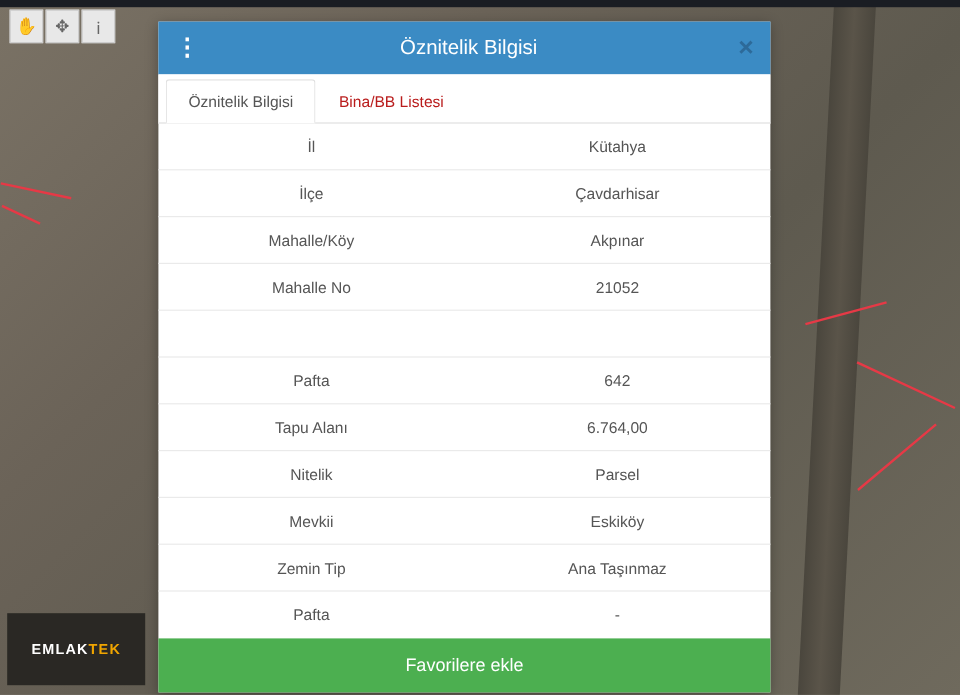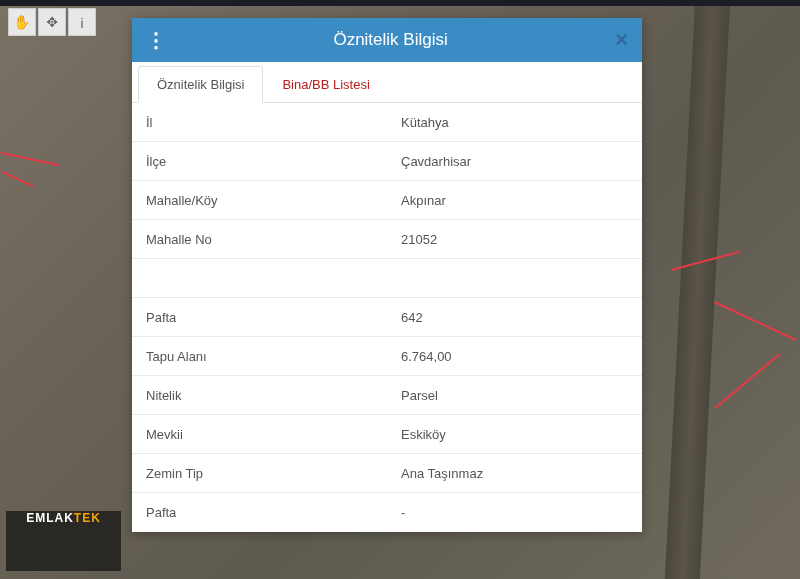--- a/index.html
+++ b/index.html
@@ -152,20 +152,21 @@
       border-bottom: 1px solid #fff;
       border-radius: 3px 3px 0 0;
       background: #fff;
       color: #555;
     }
     .tab.inactive {
       color: #b91c1c;
     }
     .table {
       width: 100%;
+      text-align: center;
     }
     .table-row {
       display: flex;
       border-bottom: 1px solid #eaeaea;
       min-height: 39px;
       align-items: center;
     }
     .table-row:last-child {
       border-bottom: none;
     }
@@ -201,21 +202,21 @@
       letter-spacing: 2px;
     }
     .logo-badge {
       position: absolute;
       bottom: 8px;
       left: 6px;
       width: 115px;
       height: 60px;
       background: #2a2824;
       display: flex;
-      align-items: flex-start;
+      align-items: center;
       justify-content: center;
       color: #fff;
       font-size: 12px;
       font-weight: bold;
       letter-spacing: 1px;
     }
     .logo-badge span {
       color: #f0a500;
     }
   </style>
@@ -298,18 +299,19 @@
     <div class="table-row">
       <div class="table-label">Zemin Tip</div>
       <div class="table-value">Ana Taşınmaz</div>
     </div>
     <div class="table-row">
       <div class="table-label">Pafta</div>
       <div class="table-value">-</div>
     </div>
   </div>
 
+  <div class="favorites-btn">Favorilere ekle</div>
 </div>
 
 <div class="logo-badge">
   <span style="color:#fff">EMLAK</span>
     <span>TEK</span>
 </div>
 
 </body></html>

